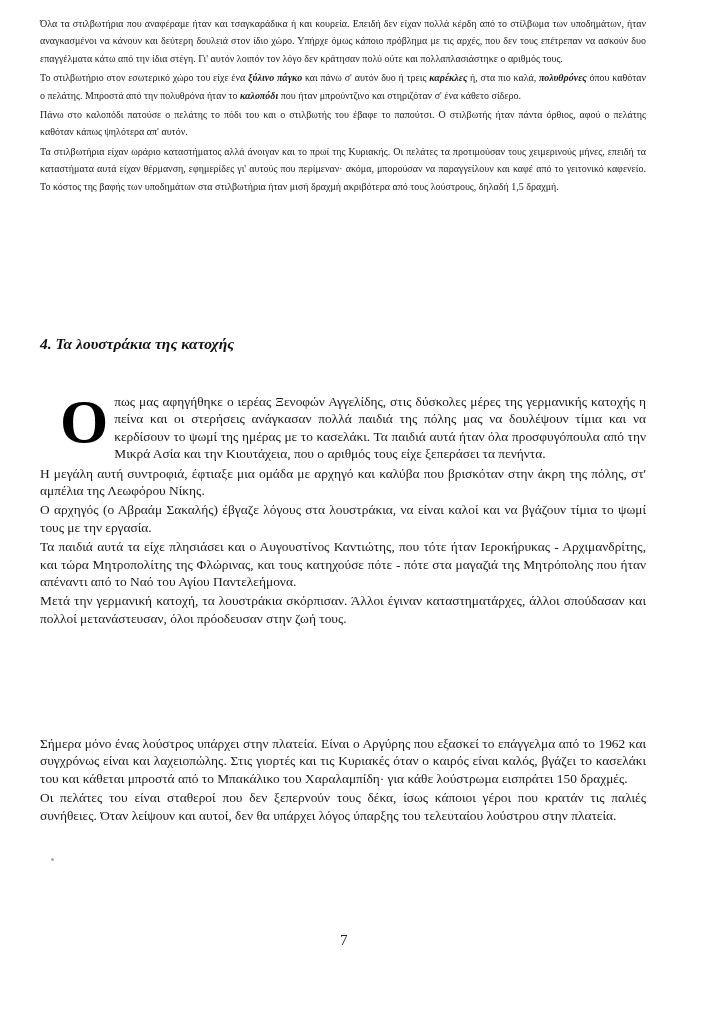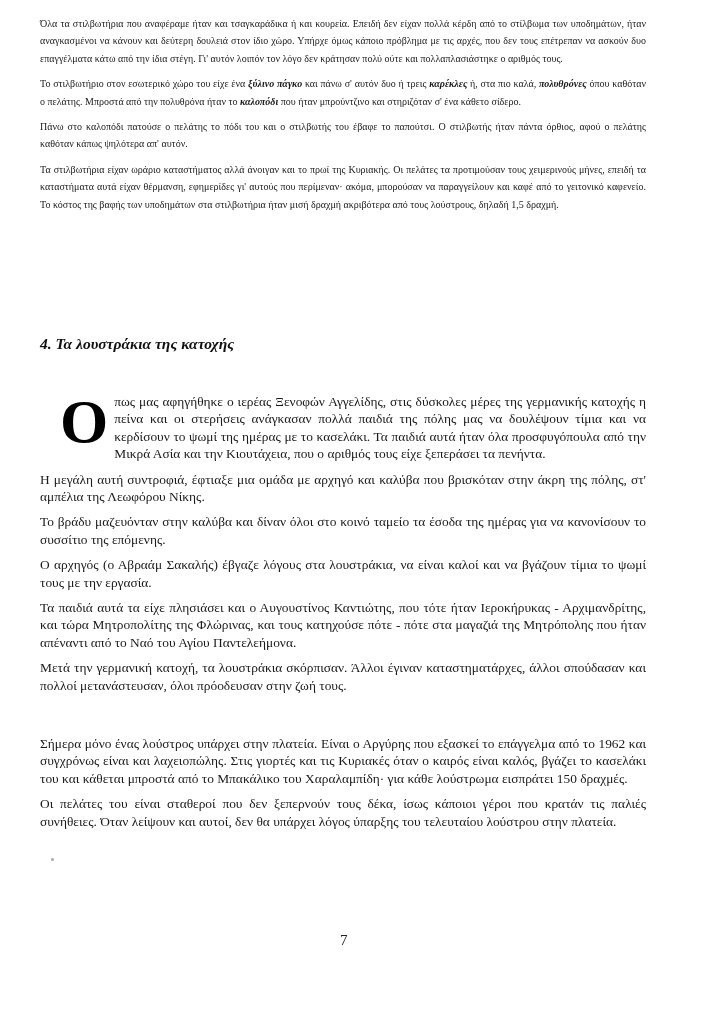--- a/index.html
+++ b/index.html
@@ -4,21 +4,21 @@
 <style>
   html, body { margin: 0; padding: 0; background: #ffffff; }
   body { width: 705px; height: 1024px; position: relative; overflow: hidden; }
   .page {
     position: absolute; left: 40px; top: 15px; width: 606px;
     font-family: "Liberation Serif", "DejaVu Serif", serif;
     font-size: 10px; line-height: 17.4px; color: #1a1a1a;
     text-align: justify;
   }
   .para { margin: 0; }
-  .para + .para { margin-top: 8px; }
+  .para + .para { margin-top: 2px; }
   .heading {
     position: absolute; left: 40px; top: 335px;
     font-family: "Liberation Serif", "DejaVu Serif", serif;
     font-size: 15.5px; font-weight: bold; font-style: italic; color: #111; text-align: center;
   }
   .section2 {
     position: absolute; left: 40px; top: 393px; width: 606px;
     font-family: "Liberation Serif", "DejaVu Serif", serif;
     font-size: 13.4px; line-height: 17.4px; color: #1a1a1a;
     text-align: justify;
@@ -56,21 +56,20 @@
 </div>
 
 <div class="heading">
   <span>4.</span>
   <span>Τα λουστράκια της κατοχής</span>
 </div>
 
 <div class="section2">
   <p class="para"><span class="dropcap">Ο</span><span>πως μας αφηγήθηκε ο ιερέας Ξενοφών Αγγελίδης, στις δύσκολες μέρες της γερμανικής κατοχής η πείνα και οι στερήσεις ανάγκασαν πολλά παιδιά της πόλης μας να δουλέψουν τίμια και να κερδίσουν το ψωμί της ημέρας με το κασελάκι. Τα παιδιά αυτά ήταν όλα προσφυγόπουλα από την Μικρά Ασία και την Κιουτάχεια, που ο αριθμός τους είχε ξεπεράσει τα πενήντα.</span></p>
   <p class="para">Η μεγάλη αυτή συντροφιά, έφτιαξε μια ομάδα με αρχηγό και καλύβα που βρισκόταν στην άκρη της πόλης, στ' αμπέλια της Λεωφόρου Νίκης.</p>
-  <p class="para">Το βράδυ μαζευόνταν στην καλύβα και δίναν όλοι στο κοινό ταμείο τα έσοδα της ημέρας για να κανονίσουν το συσσίτιο της επόμενης.</p>
   <p class="para">Ο αρχηγός (ο Αβραάμ Σακαλής) έβγαζε λόγους στα λουστράκια, να είναι καλοί και να βγάζουν τίμια το ψωμί τους με την εργασία.</p>
   <p class="para">Τα παιδιά αυτά τα είχε πλησιάσει και ο Αυγουστίνος Καντιώτης, που τότε ήταν Ιεροκήρυκας - Αρχιμανδρίτης, και τώρα Μητροπολίτης της Φλώρινας, και τους κατηχούσε πότε - πότε στα μαγαζιά της Μητρόπολης που ήταν απέναντι από το Ναό του Αγίου Παντελεήμονα.</p>
   <p class="para">Μετά την γερμανική κατοχή, τα λουστράκια σκόρπισαν. Άλλοι έγιναν καταστηματάρχες, άλλοι σπούδασαν και πολλοί μετανάστευσαν, όλοι πρόοδευσαν στην ζωή τους.</p>
 </div>
 
 <div class="section3">
   <p class="para">Σήμερα μόνο ένας λούστρος υπάρχει στην πλατεία. Είναι ο Αργύρης που εξασκεί το επάγγελμα από το 1962 και συγχρόνως είναι και λαχειοπώλης. Στις γιορτές και τις Κυριακές όταν ο καιρός είναι καλός, βγάζει το κασελάκι του και κάθεται μπροστά από το Μπακάλικο του Χαραλαμπίδη· για κάθε λούστρωμα εισπράτει 150 δραχμές.</p>
   <p class="para">Οι πελάτες του είναι σταθεροί που δεν ξεπερνούν τους δέκα, ίσως κάποιοι γέροι που κρατάν τις παλιές συνήθειες. Όταν λείψουν και αυτοί, δεν θα υπάρχει λόγος ύπαρξης του τελευταίου λούστρου στην πλατεία.</p>
 </div>
 

